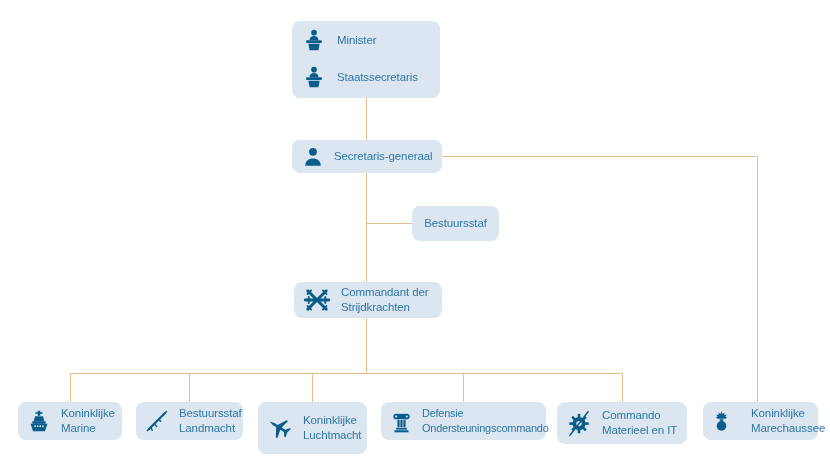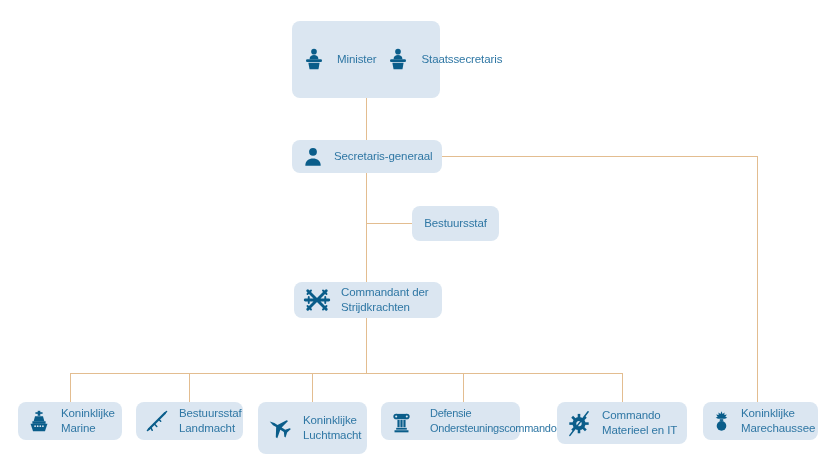--- a/index.html
+++ b/index.html
@@ -18,21 +18,21 @@
   .node-label{
     font-size:11.5px;
     line-height:1.32;
     color:#2f77a4;
     letter-spacing:-0.1px;
   }
   .node-label.tight{font-size:11px;letter-spacing:-0.25px;}
   .icon{flex:0 0 auto;display:flex;align-items:center;justify-content:center;color:#0a5d8a;}
   .icon svg{display:block;}
   .line{position:absolute;background:#e3bd90;}
-  .stack{flex-direction:row;align-items:stretch;justify-content:space-around;padding:6px 9px;}
+  .stack{flex-direction:column;align-items:stretch;justify-content:space-around;padding:6px 9px;}
   .stack .row{display:flex;align-items:center;gap:10px;}
   .center{justify-content:center;}
 </style>
 </head>
 <body>
 
 <div class="canvas">
 
   <div class="line" style="left:366px;top:98px;width:1px;height:42px;"></div>
   <div class="line" style="left:366px;top:173px;width:1px;height:109px;"></div>
@@ -129,21 +129,21 @@
     <span class="icon">
       <svg width="28" height="28" viewBox="0 0 24 24" fill="currentColor">
         <g transform="rotate(-58 12 12)">
           <path d="M12 1.6l1.1 4v3.2l7.6 4.4v1.5l-7.6-1.7v3.6l3.2 2.5v1.2L12 19.2l-4.3 1.1v-1.2l3.2-2.5v-3.6L3.3 14.7v-1.5l7.6-4.4V5.6z"></path>
         </g>
       </svg>
     </span>
     <span class="node-label">Koninklijke Luchtmacht</span>
   </div>
 
-  <div class="node" style="left:381px;top:402px;width:139px;height:38px;gap:16px;">
+  <div class="node" style="left:381px;top:402px;width:165px;height:38px;gap:8px;">
     <span class="icon">
       <svg width="25" height="25" viewBox="0 0 24 24" fill="currentColor">
         <rect x="6.9" y="4.7" width="10.2" height="5"></rect>
         <circle cx="6.9" cy="7.2" r="2.7"></circle>
         <circle cx="17.1" cy="7.2" r="2.7"></circle>
         <g fill="#dbe6f1">
             <circle cx="6.9" cy="7.2" r="1"></circle>
             <circle cx="17.1" cy="7.2" r="1"></circle>
           </g>
         <rect x="8.1" y="10.3" width="2.1" height="7.2"></rect>
@@ -166,21 +166,21 @@
           <rect x="10.9" y="4.2" width="2.2" height="16.6" transform="rotate(135 12 12.5)"></rect>
         </g>
         <circle cx="12" cy="12.5" r="5.6"></circle>
         <circle cx="12" cy="12.5" r="2.3" fill="#dbe6f1"></circle>
         <path d="M4.2 22.6 19.8 2.4" stroke="currentColor" stroke-width="1.3" fill="none" stroke-linecap="round"></path>
       </svg>
     </span>
     <span class="node-label">Commando Materieel en IT</span>
   </div>
 
-  <div class="node" style="left:703px;top:402px;width:115px;height:38px;gap:8px;padding-left:7px;">
+  <div class="node" style="left:703px;top:402px;width:115px;height:38px;gap:18px;padding-left:7px;">
     <span class="icon">
       <svg width="23" height="23" viewBox="0 0 24 24" fill="currentColor">
         <path d="M12 1.4l1.1 2.8 2.1-1.7-.3 2.7 2.7-.4-1.6 2.3 2 1-2.4 1H8.4l-2.4-1 2-1-1.6-2.3 2.7.4-.3-2.7 2.1 1.7z"></path>
         <rect x="10.2" y="9.6" width="3.6" height="1.8"></rect>
         <circle cx="12" cy="16.6" r="5"></circle>
       </svg>
     </span>
     <span class="node-label">Koninklijke Marechaussee</span>
   </div>
 

